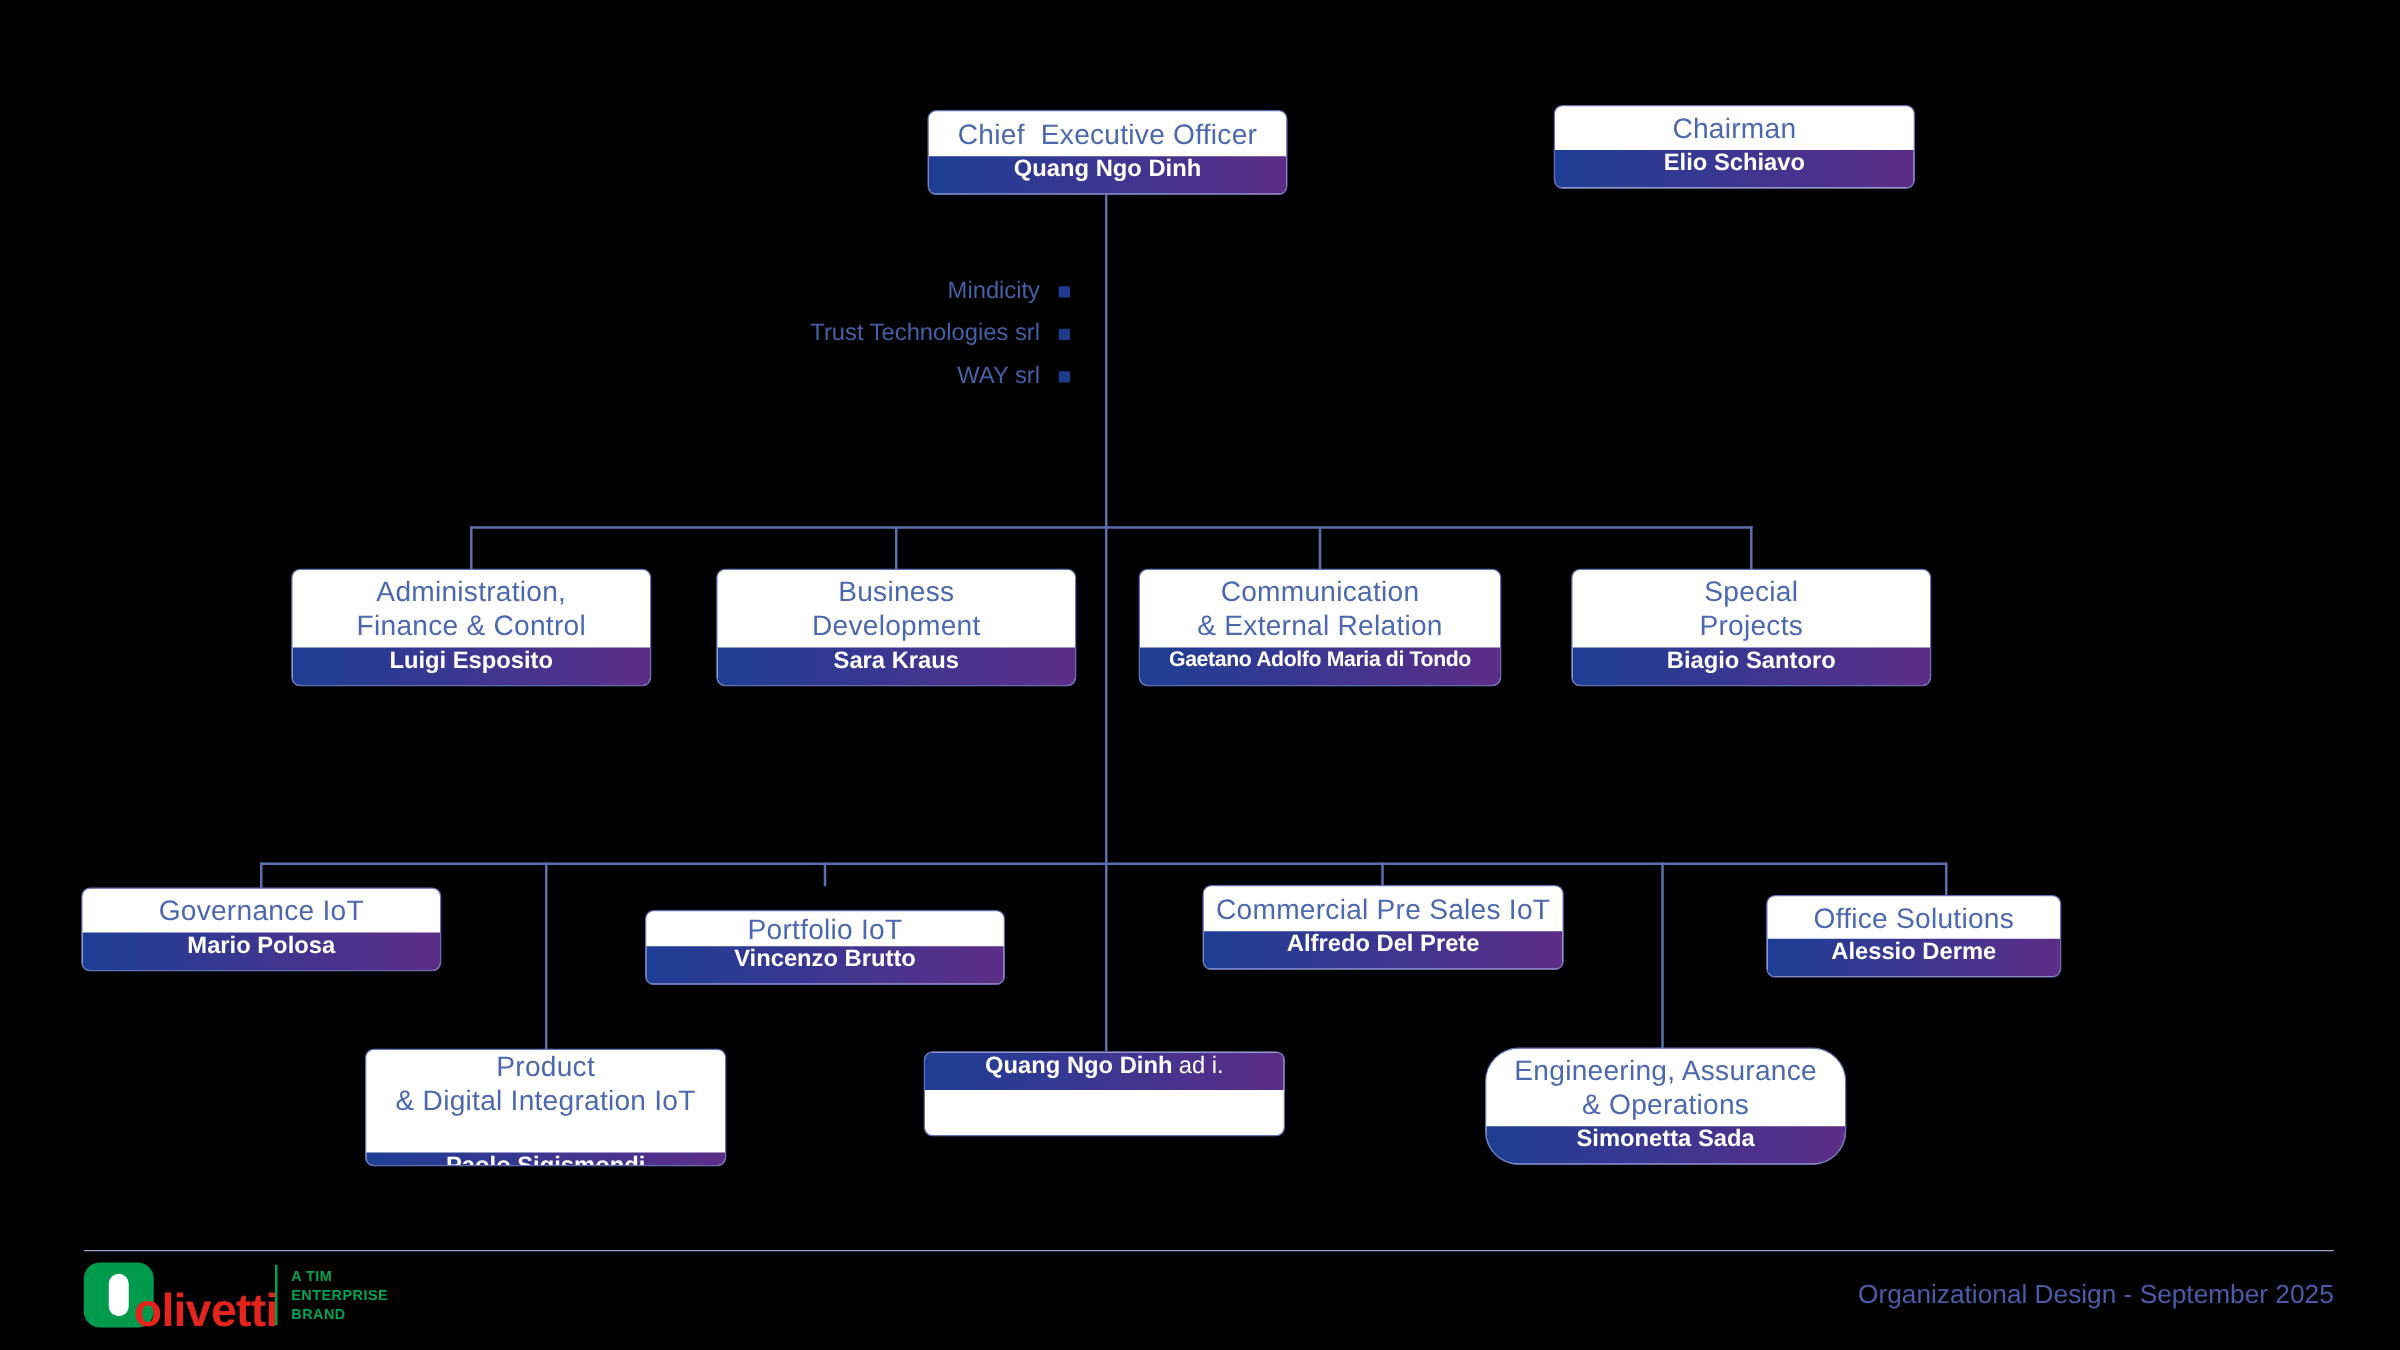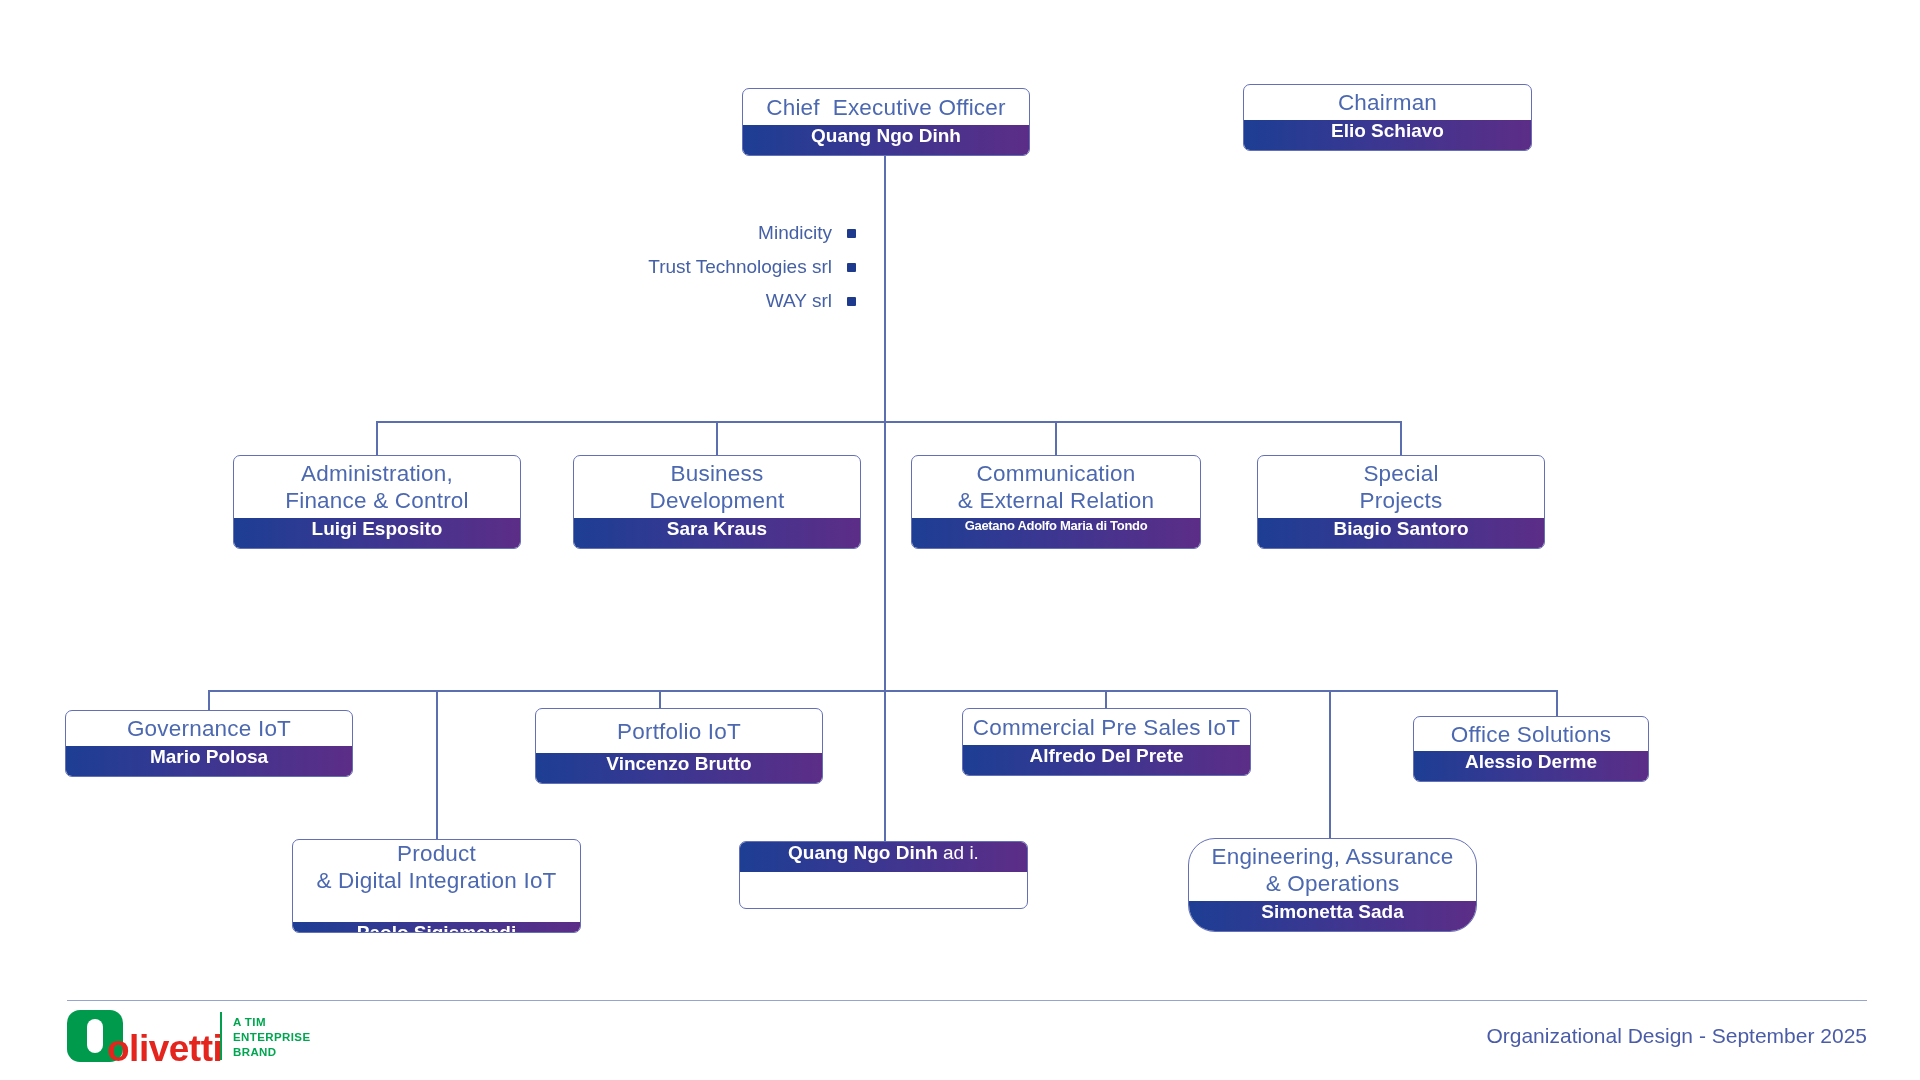--- a/index.html
+++ b/index.html
@@ -1,18 +1,18 @@
 <!DOCTYPE html>
 <html><head>
 <meta charset="utf-8">
 <style>
   html,body { margin:0; padding:0; background:#d8dbec; }
   .page {
     position:relative; width:1920px; height:1080px;
-    background:#ffffff; overflow:hidden;
+    background:#000000; overflow:hidden;
     font-family:"Liberation Sans", sans-serif;
   }
   
   .line { position:absolute; background:#5B6FB0; }
   
   .node {
     position:absolute; box-sizing:border-box;
     display:flex; flex-direction:column;
     background:#ffffff; border:1.5px solid #6470B6; border-radius:7px;
     overflow:hidden;
@@ -101,39 +101,39 @@
   <div class="node" style="left:573px; top:455px; width:288px; height:94px;">
     <div class="title">Business
 Development</div>
     <div class="bar">
         <span>Sara Kraus</span>
       </div>
   </div>
   <div class="node" style="left:911px; top:455px; width:290px; height:94px;">
     <div class="title">Communication
 &amp; External Relation</div>
-    <div class="bar" style="font-size:13px; letter-spacing:-0.3px;">
+    <div class="bar" style="font-size:17px; letter-spacing:-0.3px;">
         <span>Gaetano Adolfo Maria di Tondo</span>
       </div>
   </div>
   <div class="node" style="left:1257px; top:455px; width:288px; height:94px;">
     <div class="title">Special
 Projects</div>
     <div class="bar">
         <span>Biagio Santoro</span>
       </div>
   </div>
 
   <div class="node" style="left:65px; top:710px; width:288px; height:67px;">
     <div class="title">Governance IoT</div>
     <div class="bar">
         <span>Mario Polosa</span>
       </div>
   </div>
-  <div class="node" style="left:516px; top:708px; width:288px; height:76px;margin-left:19px;">
+  <div class="node" style="left:516px; top:728px; width:288px; height:60px;">
     <div class="title">Portfolio IoT</div>
     <div class="bar">
         <span>Vincenzo Brutto</span>
       </div>
   </div>
   <div class="node" style="left:962px; top:708px; width:289px; height:68px;">
     <div class="title">Commercial Pre Sales IoT</div>
     <div class="bar">
         <span>Alfredo Del Prete</span>
       </div>

